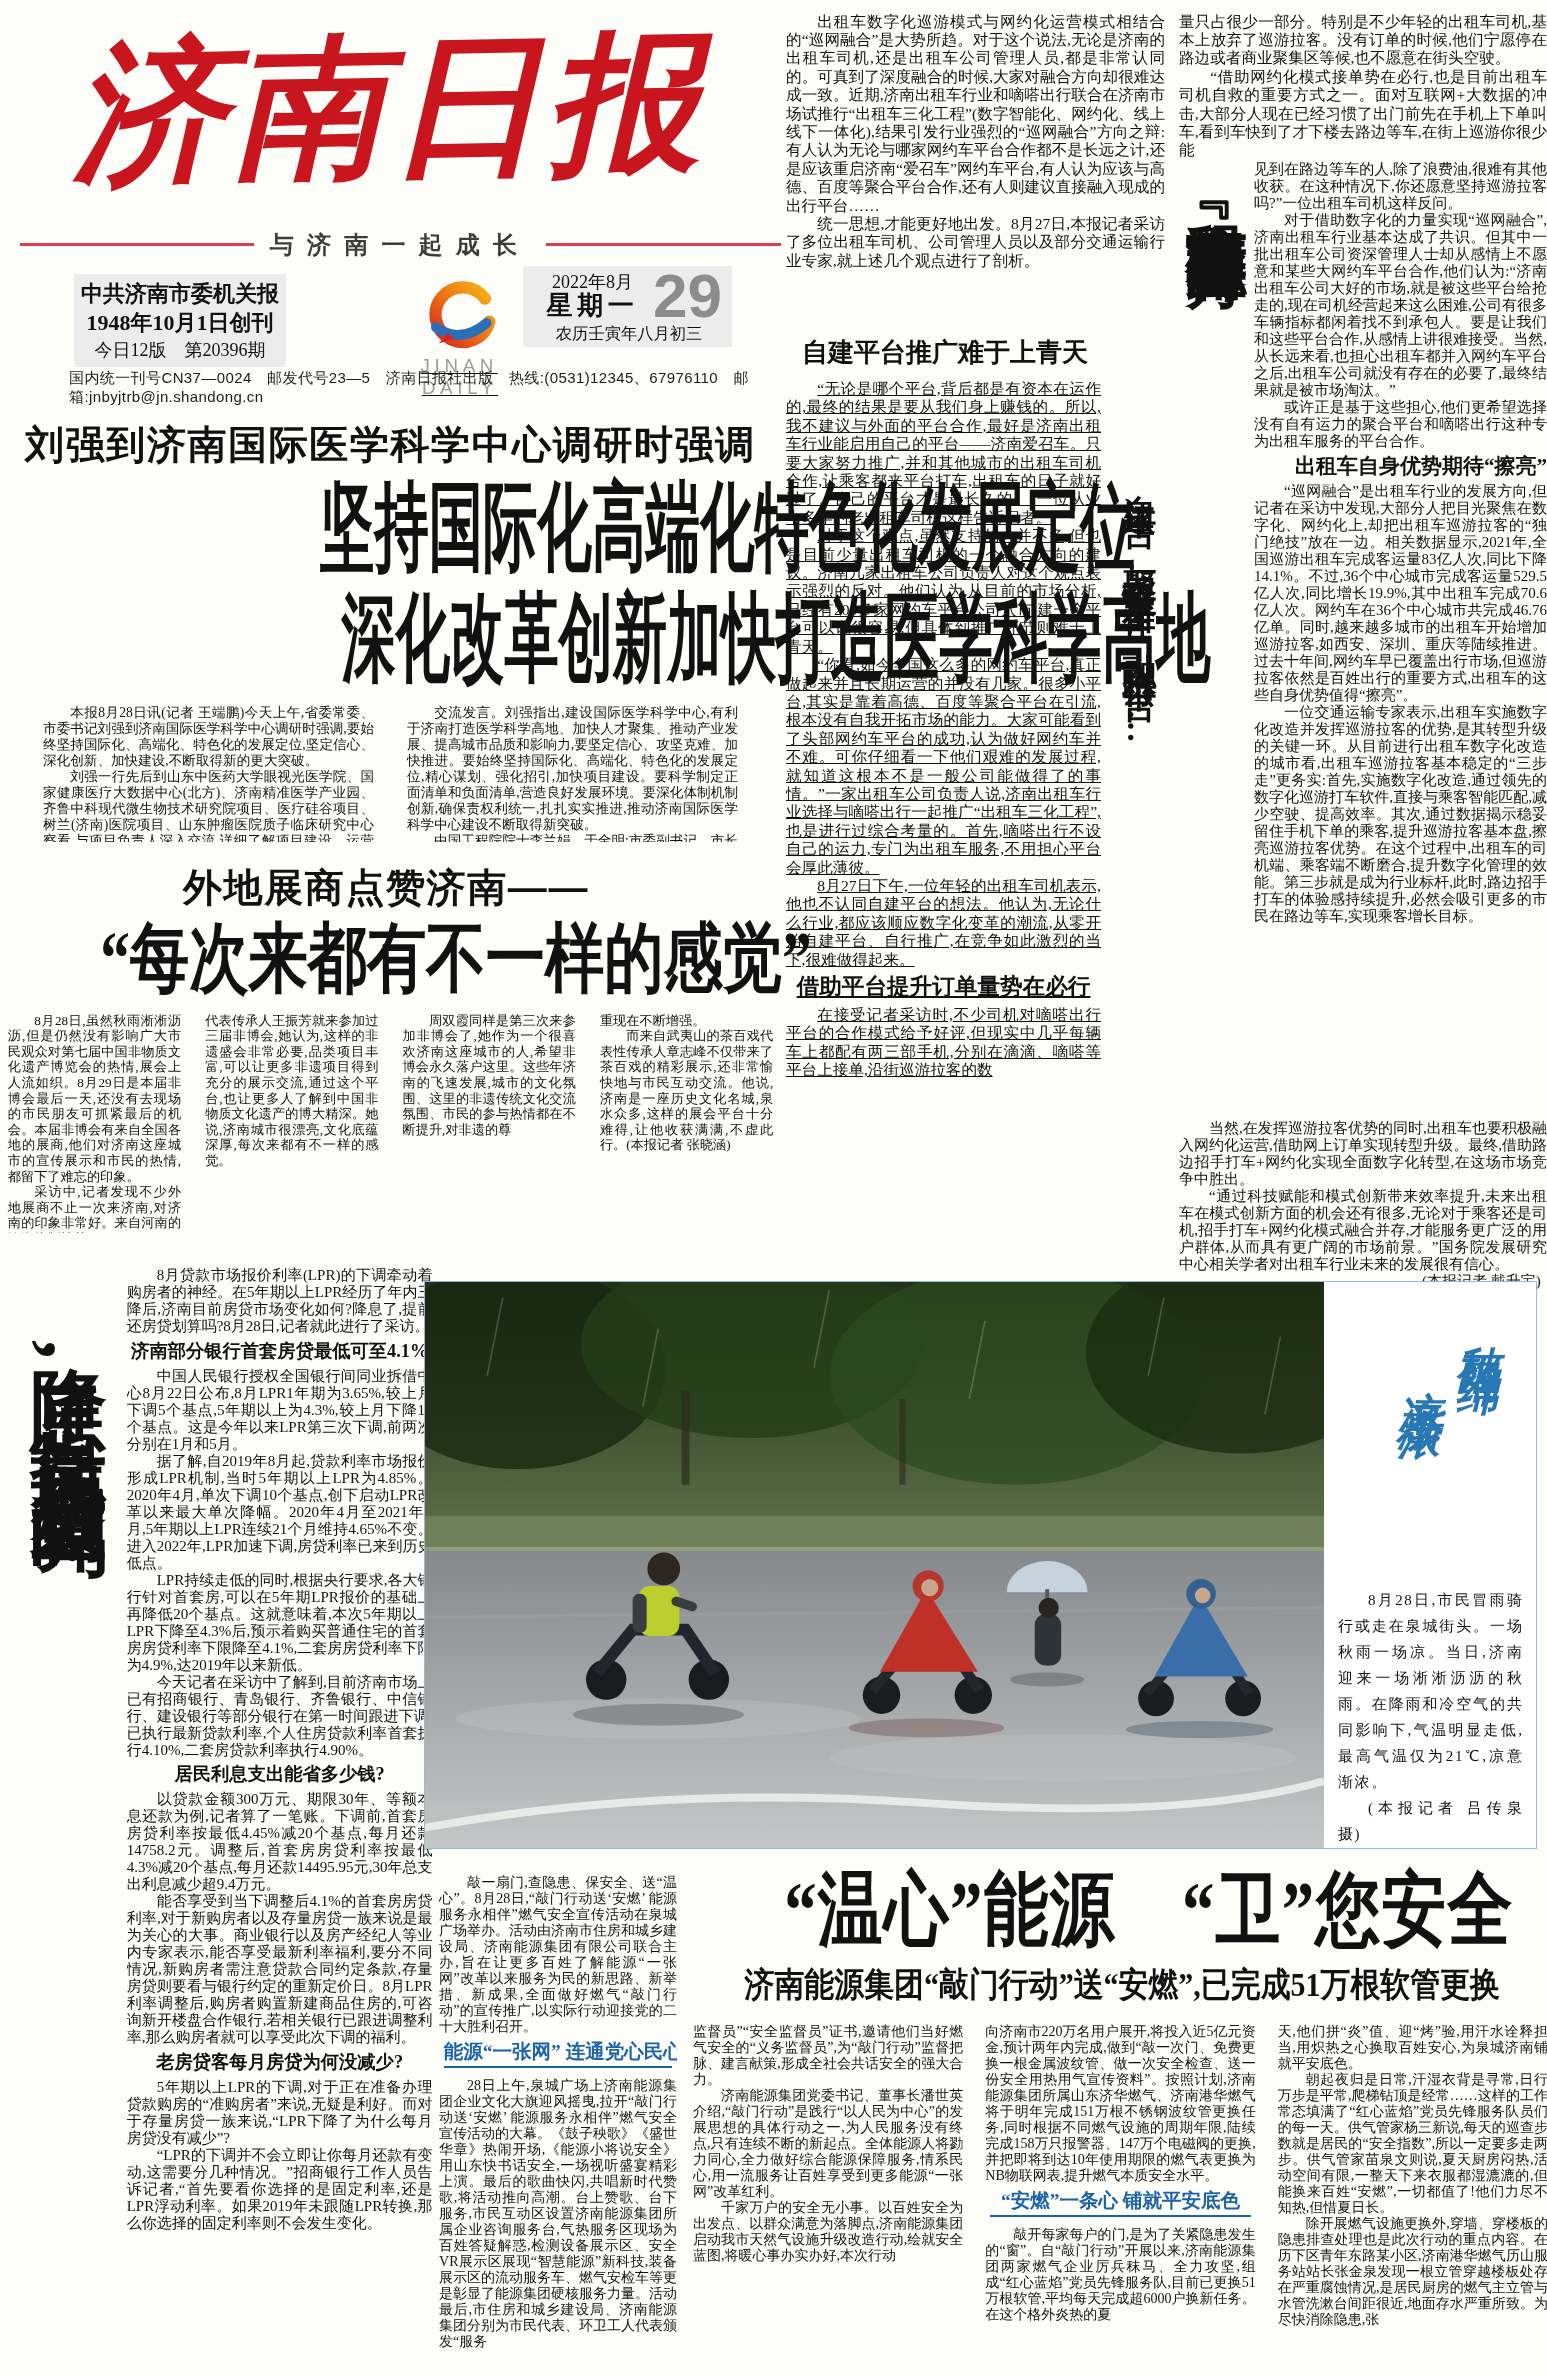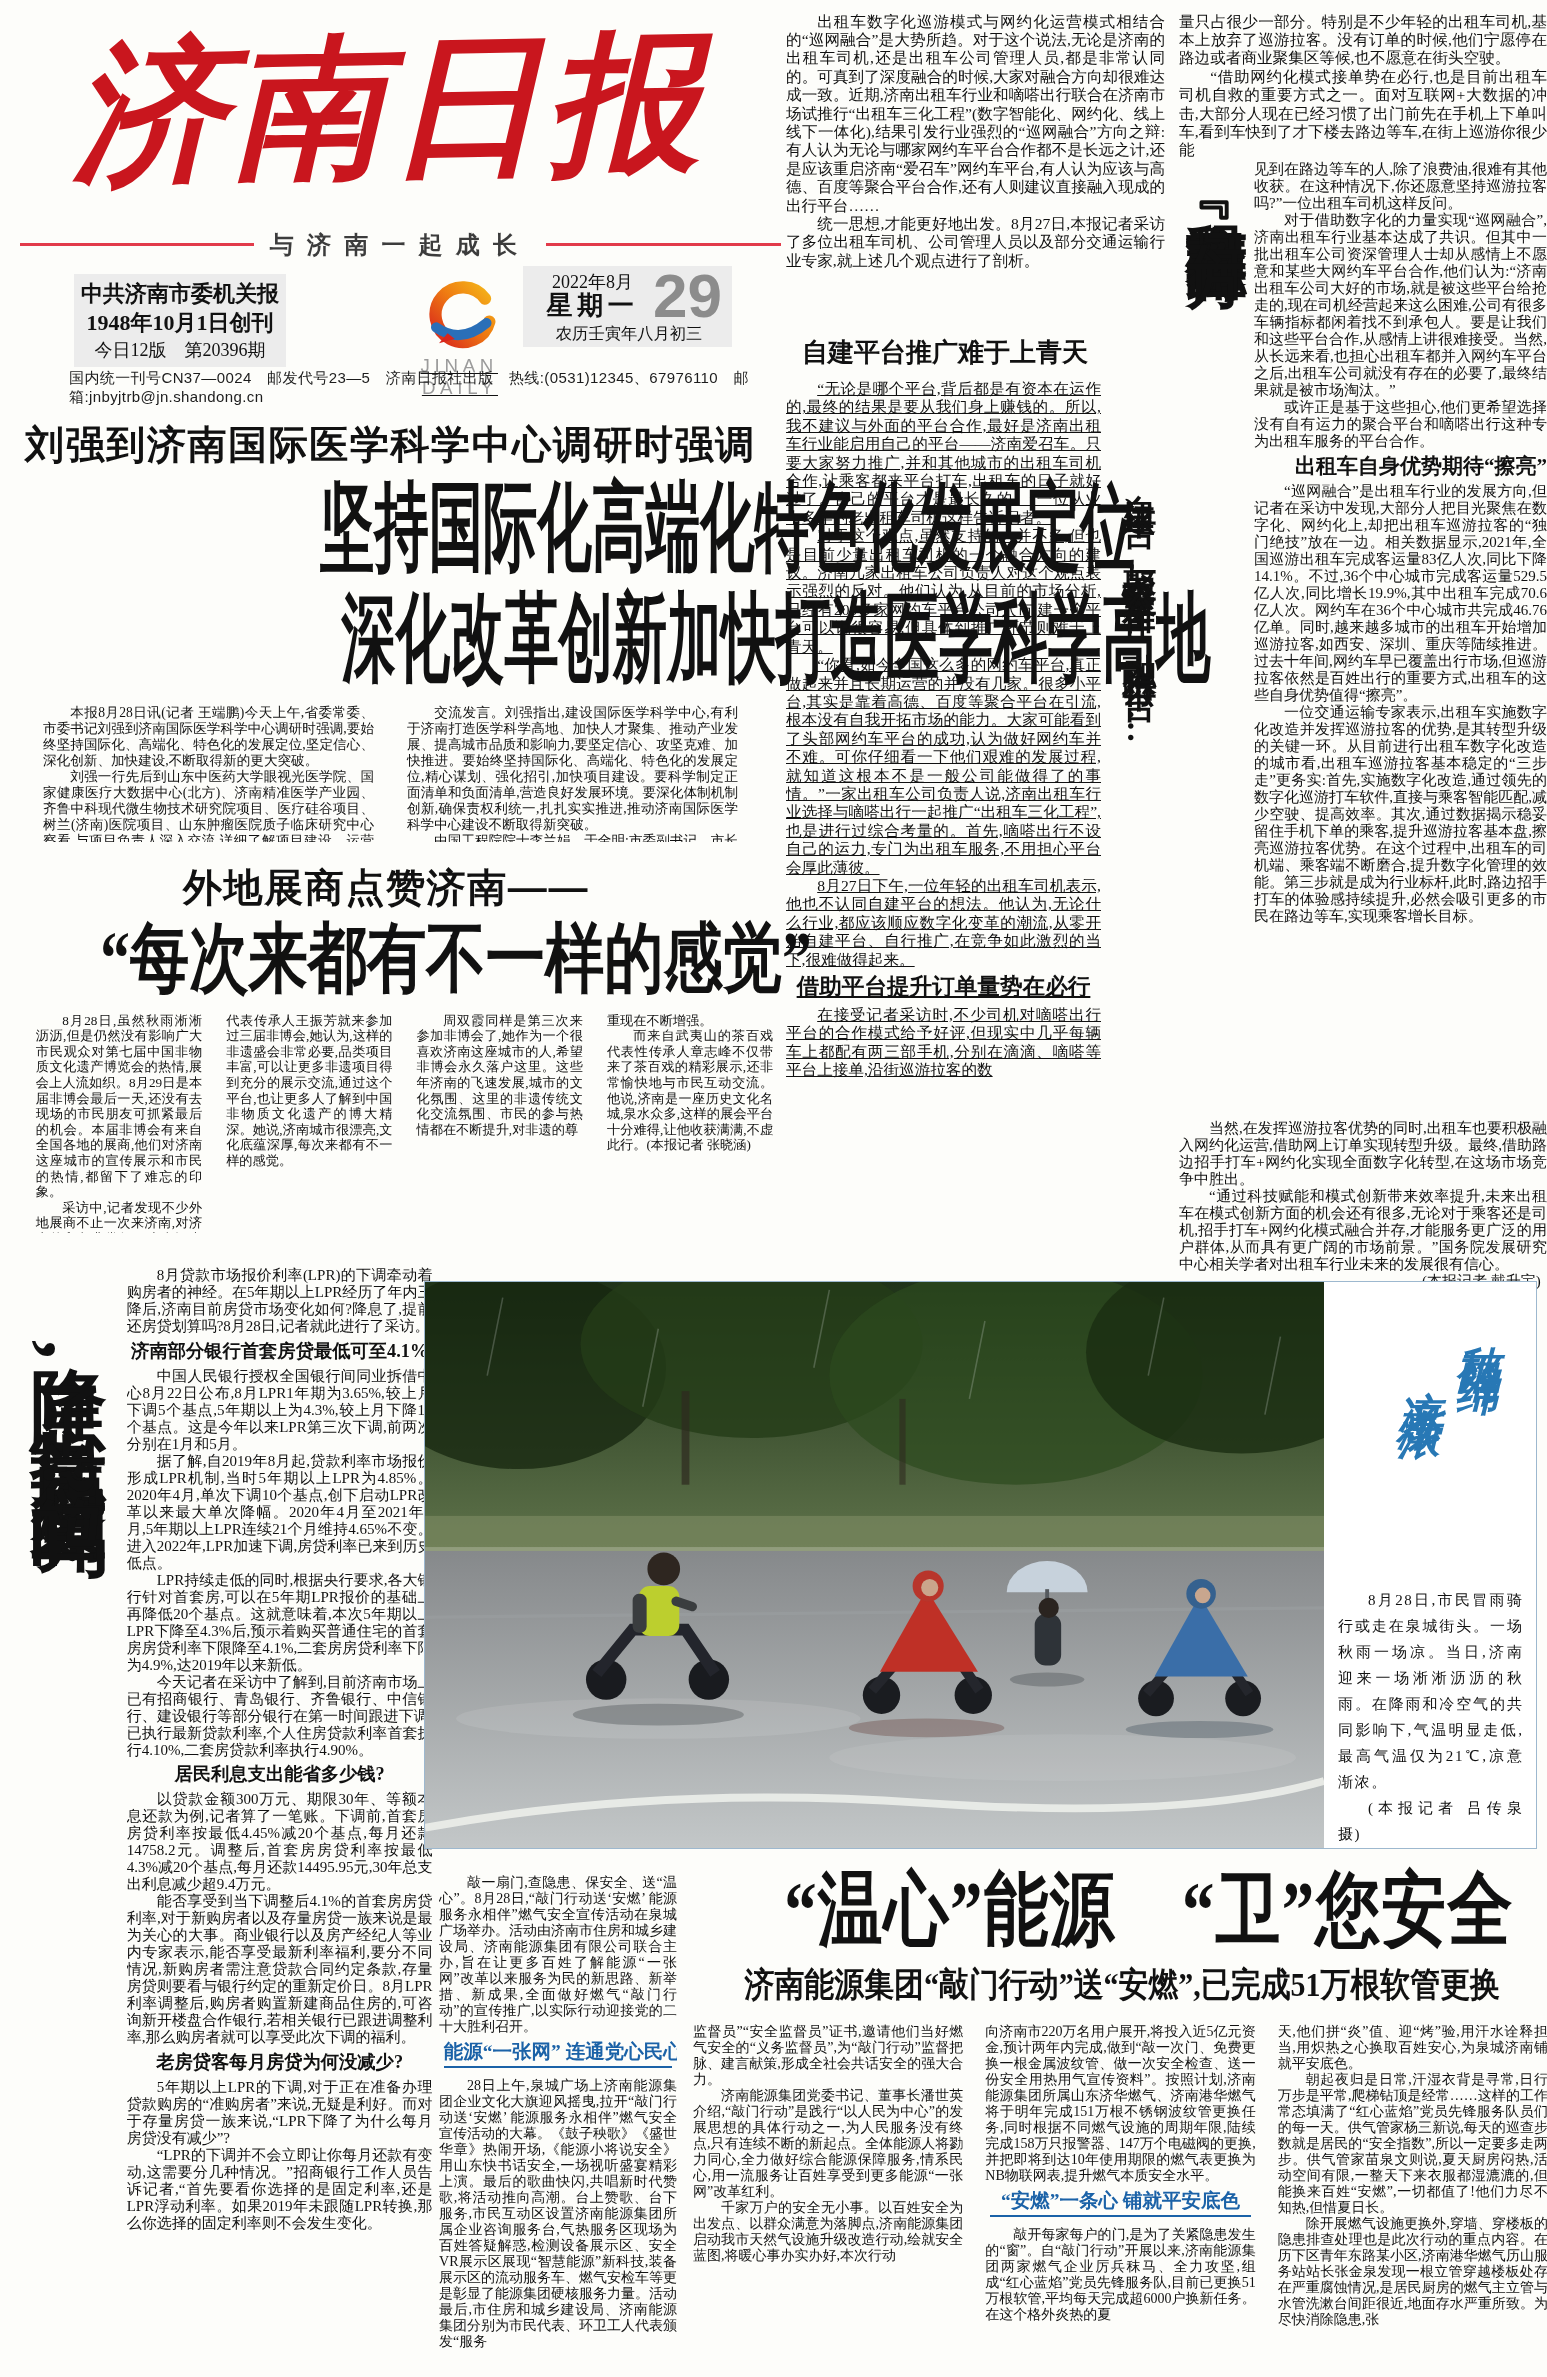--- a/index.html
+++ b/index.html
@@ -37,21 +37,21 @@
   .med-line{height:111px;line-height:111px;text-align:center;font-weight:900;}
   .med-line .squeeze{font-size:97px;transform:scaleX(.56);}
   .med-body{display:flex;gap:33px;padding:11px 43px 0 43px;font-size:13.6px;line-height:16px;height:137px;overflow:hidden;}
   .med-col{flex:1;}
 
   
   .expo{left:0;top:856px;width:781px;height:403px;}
   .expo-kicker{margin:4.7px 0 0 183px;font-size:39px;font-weight:900;letter-spacing:1.6px;}
   .expo-head{height:87px;line-height:87px;text-align:center;font-weight:900;}
   .expo-head .squeeze{font-size:76px;transform:scaleX(.78);}
-  .expo-body{display:flex;gap:24px;padding:11px 7.8px 0 7.8px;font-size:13.2px;line-height:15.6px;height:220px;overflow:hidden;margin-left:28px;}
+  .expo-body{display:flex;gap:24px;padding:11px 7.8px 0 7.8px;font-size:13.2px;line-height:15.6px;height:220px;overflow:hidden;}
   .expo-col{flex:1;}
 
   
   .taxi{left:786px;top:0;width:761px;height:1260px;}
   .t-intro{position:absolute;left:0;top:12.5px;width:379px;font-size:15.6px;line-height:18.4px;}
   .t-sub1{position:absolute;left:0;top:335px;width:318px;text-align:center;font-size:26px;font-weight:900;}
   .t-body{position:absolute;left:0;top:380px;width:315px;height:876px;font-size:15.6px;line-height:18.4px;overflow:hidden;text-decoration:underline;}
   .t-sub2{font-size:22.6px;font-weight:900;text-align:center;text-indent:0;margin:9.3px 0;}
   .t-deck{position:absolute;left:322px;top:467px;width:62px;height:788px;writing-mode:vertical-rl;
           font-size:34px;font-weight:800;letter-spacing:7px;line-height:62px;}

